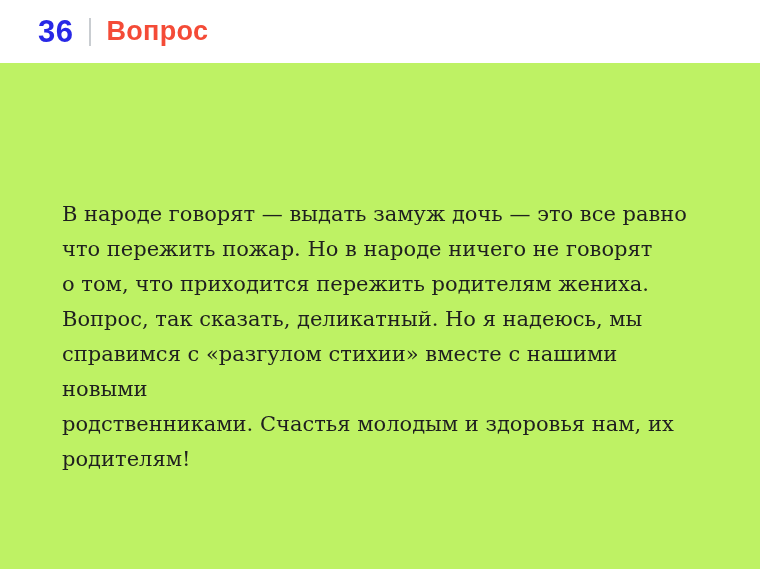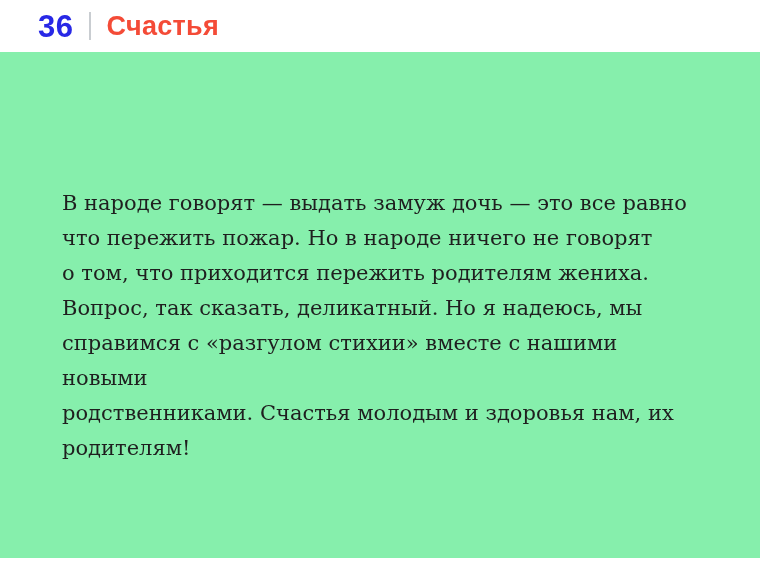--- a/index.html
+++ b/index.html
@@ -6,21 +6,21 @@
   html, body {
     margin: 0;
     padding: 0;
     width: 760px;
     height: 570px;
     background: #ffffff;
     font-family: "Liberation Sans", sans-serif;
     overflow: hidden;
   }
   .site-header {
-    height: 52px;
+    height: 63px;
     background: #ffffff;
     display: flex;
     align-items: center;
     padding-left: 38px;
   }
   .logo {
     display: flex;
     align-items: baseline;
     cursor: pointer;
     user-select: none;
@@ -49,41 +49,41 @@
   .section-title {
     color: #f44b37;
     font-size: 27px;
     font-weight: 800;
     cursor: pointer;
     line-height: 1;
     letter-spacing: 0.3px;
   }
   .article-body {
     height: 506px;
-    background: #86efac;
+    background: #bef264;
     padding: 134px 58px 0 62px;
   }
   .article-paragraph {
     margin: 0;
     font-family: "DejaVu Serif", serif;
     font-size: 21px;
     line-height: 35px;
     color: #1f1f1f;
     white-space: pre-line;
   }
 </style>
 </head>
 <body>
 
 <header class="site-header">
   <div class="logo">
     <span class="logo-number">36</span>
   </div>
   <div class="header-divider"></div>
-  <div class="section-title">Счастья</div>
+  <div class="section-title">Вопрос</div>
 </header>
 
 <main class="article-body">
   <p class="article-paragraph">В народе говорят — выдать замуж дочь — это все равно
 что пережить пожар. Но в народе ничего не говорят
 о том, что приходится пережить родителям жениха.
 Вопрос, так сказать, деликатный. Но я надеюсь, мы
 справимся с «разгулом стихии» вместе с нашими новыми
 родственниками. Счастья молодым и здоровья нам, их
 родителям!</p>

